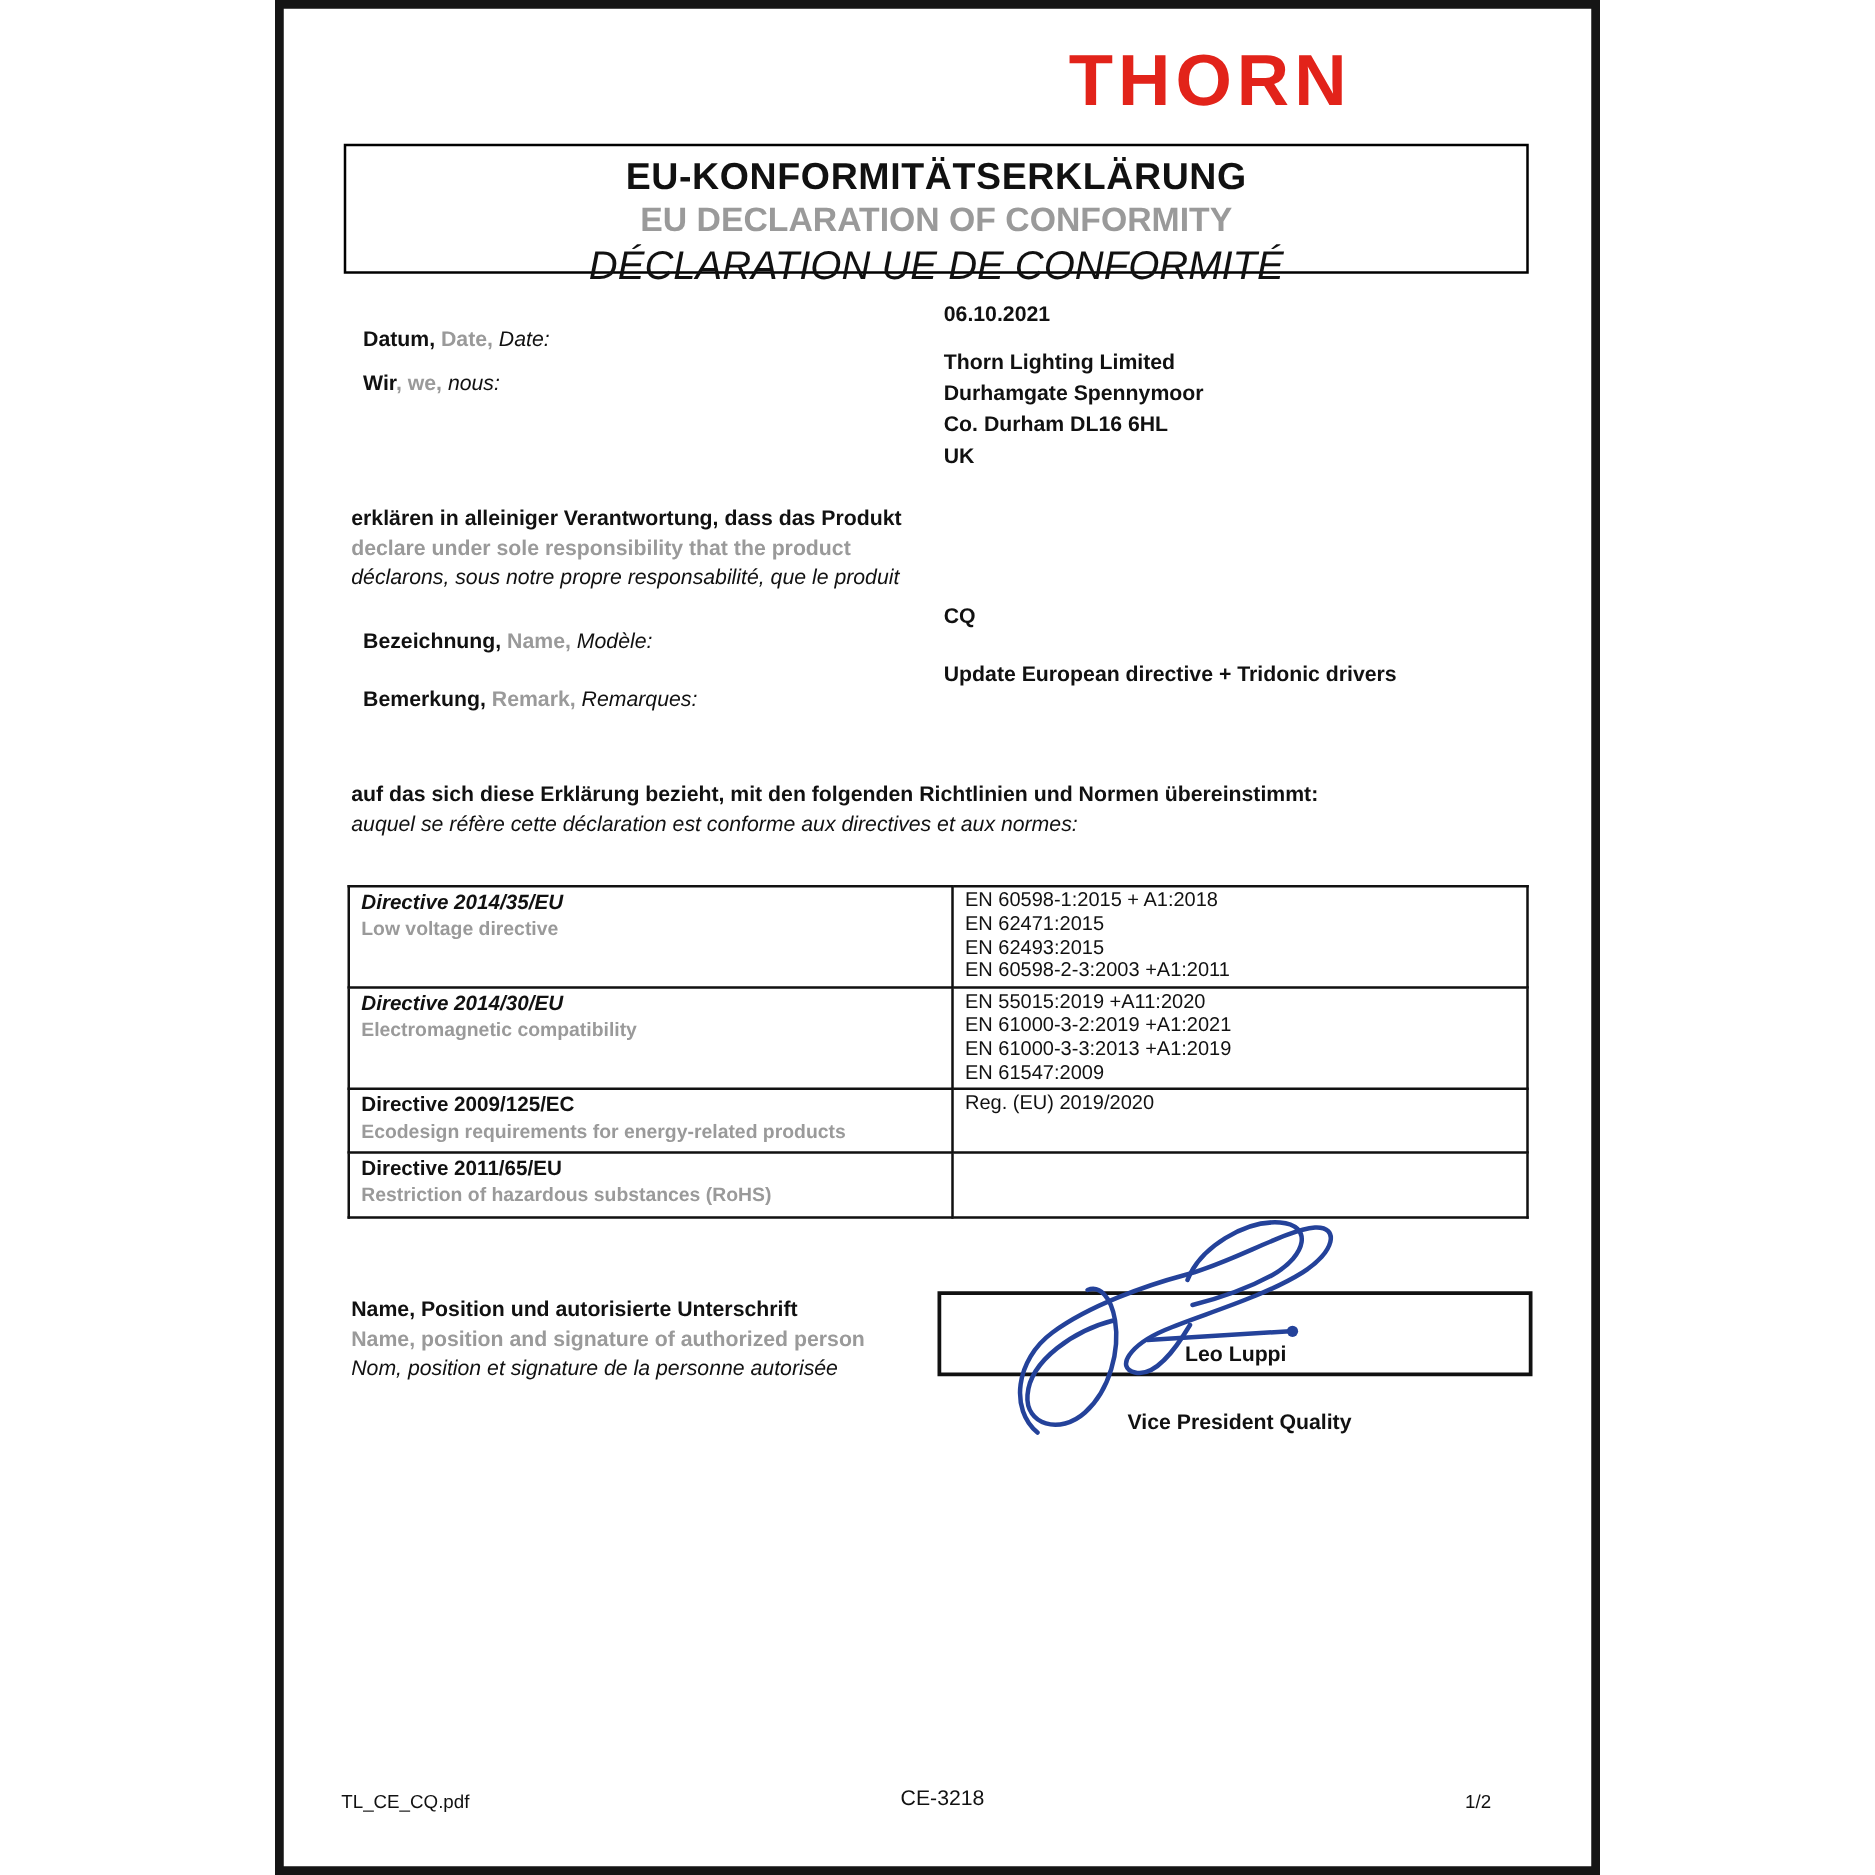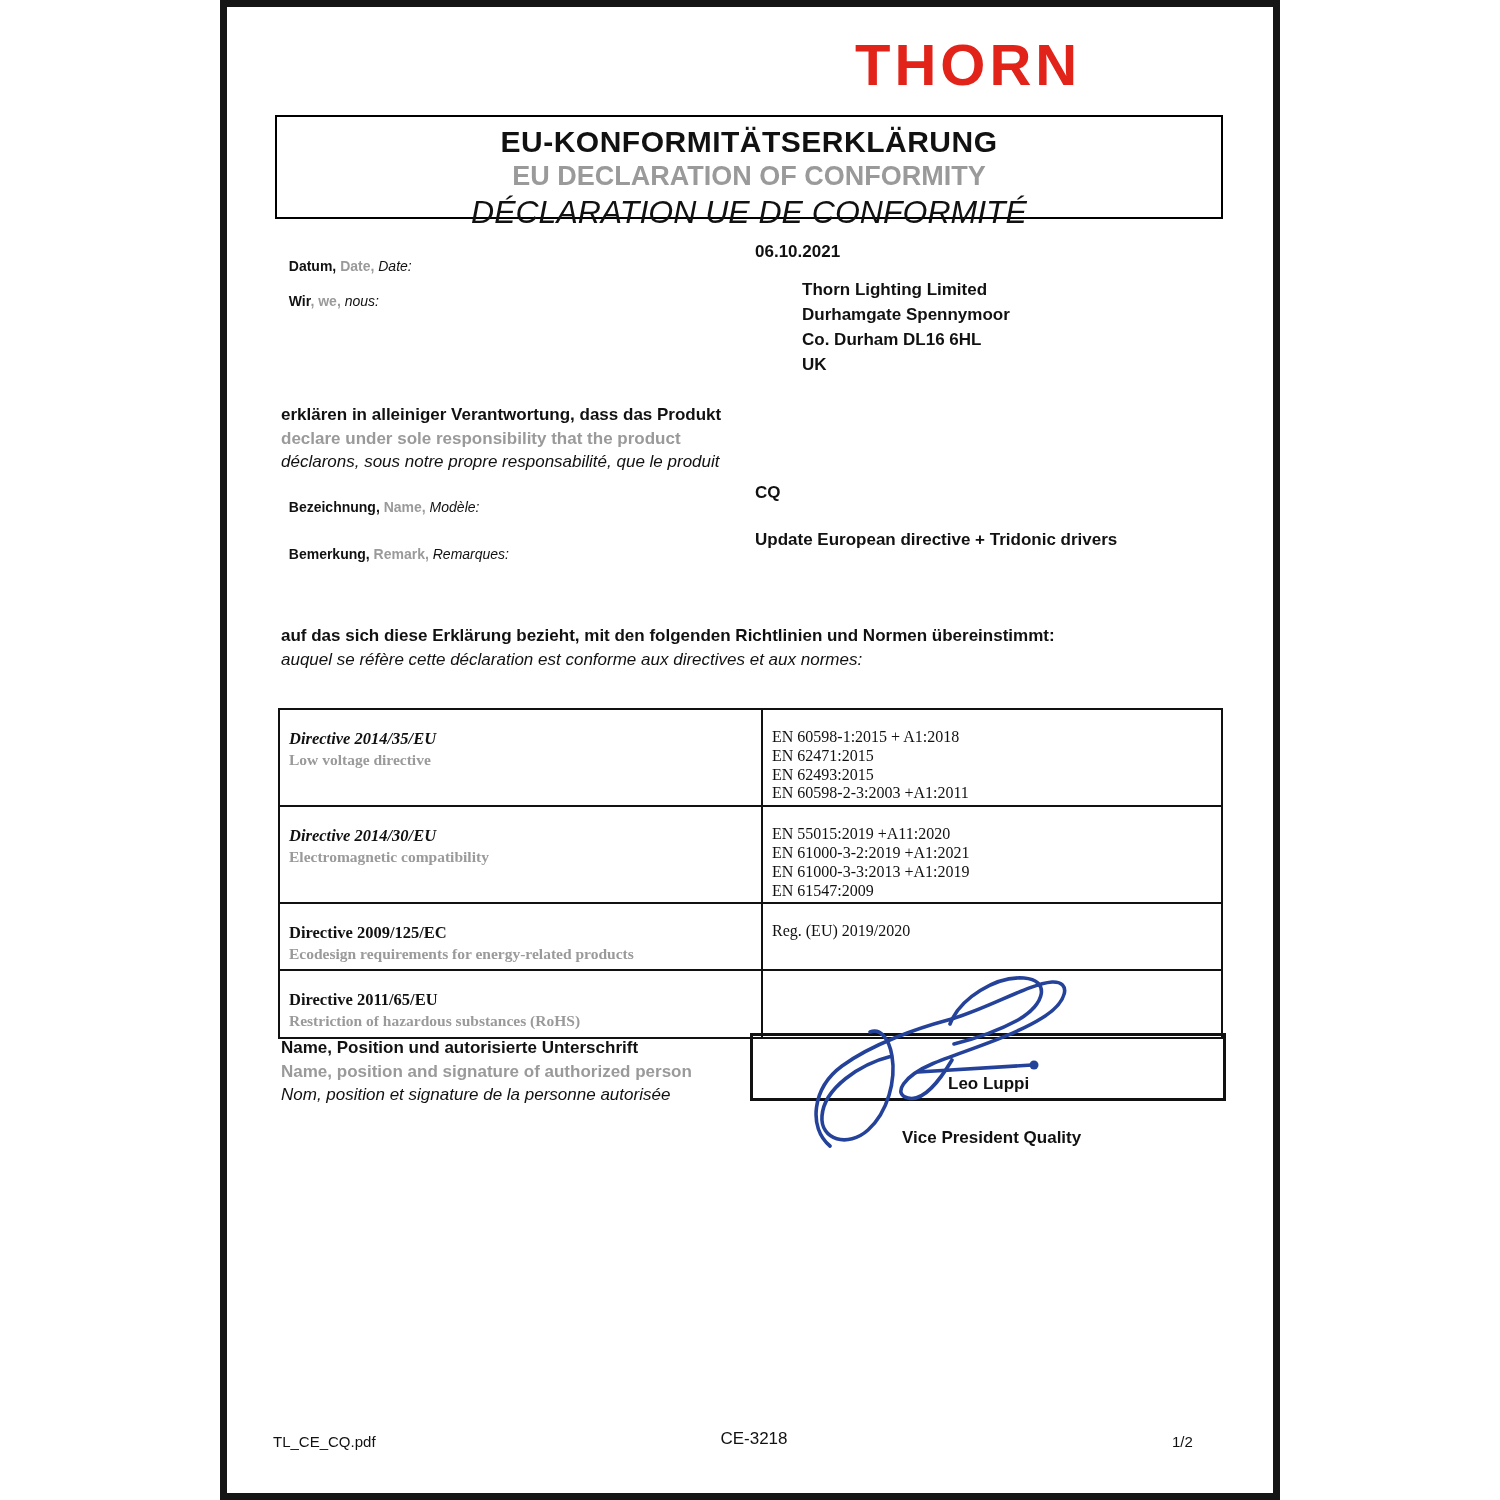--- a/index.html
+++ b/index.html
@@ -17,34 +17,33 @@
     left:855px;top:36px;font-size:58px;letter-spacing:4px;
     color:var(--brand-red,#e2231a);font-weight:700;line-height:1;
   }
   .tbox{
     left:275px;top:115px;width:944px;height:100px;
     border:2px solid #000;text-align:center;background:#fff;
   }
   .t1{margin-top:8px;font-size:30px;font-weight:bold;letter-spacing:.5px;}
   .t2{margin-top:2px;font-size:27px;font-weight:bold;color:var(--secondary-gray,#9a9a9a);}
   .t3{margin-top:2px;font-size:32px;font-style:italic;font-weight:500;}
-  .label{font-size:14px;white-space:pre-wrap;}
+  .label{font-size:17px;white-space:pre-wrap;}
   .b{font-weight:bold;color:#111;}
   .g{font-weight:bold;color:var(--secondary-gray,#9a9a9a);}
   .i{font-style:italic;color:#111;font-weight:normal;}
   .val{font-size:17px;font-weight:bold;color:#111;}
-  .addr div{line-height:25px;margin-left:47px;}
+  .addr div{line-height:25px;}
   .tri div{line-height:23.5px;font-size:17px;}
   .dtable{
     left:278px;top:708px;width:945px;border-collapse:collapse;table-layout:fixed;
   }
   .dtable td{
-    border:2px solid #111;vertical-align:top;padding:18px 6px 2px 9px;
+    border:2px solid #111;vertical-align:top;padding:2px 6px 2px 9px;
     overflow:hidden;
-    font-family:Liberation Serif, serif;
   }
   .dtable .lcell{width:466px;}
   .r0 td{height:70px;} .r1 td{height:73px;} .r2 td{height:45px;border-radius:18px;} .r3 td{height:46px;}
   .dt{font-size:16.5px;font-weight:bold;line-height:21px;}
   .dt.it{font-style:italic;}
   .ds{font-size:15.5px;font-weight:bold;color:var(--secondary-gray,#9a9a9a);line-height:21px;}
   .std div{font-size:16px;line-height:18.8px;color:#111;}
   .sigbox{
     left:750px;top:1033px;width:470px;height:62px;
     border:3px solid #111;background:transparent;z-index:1;

